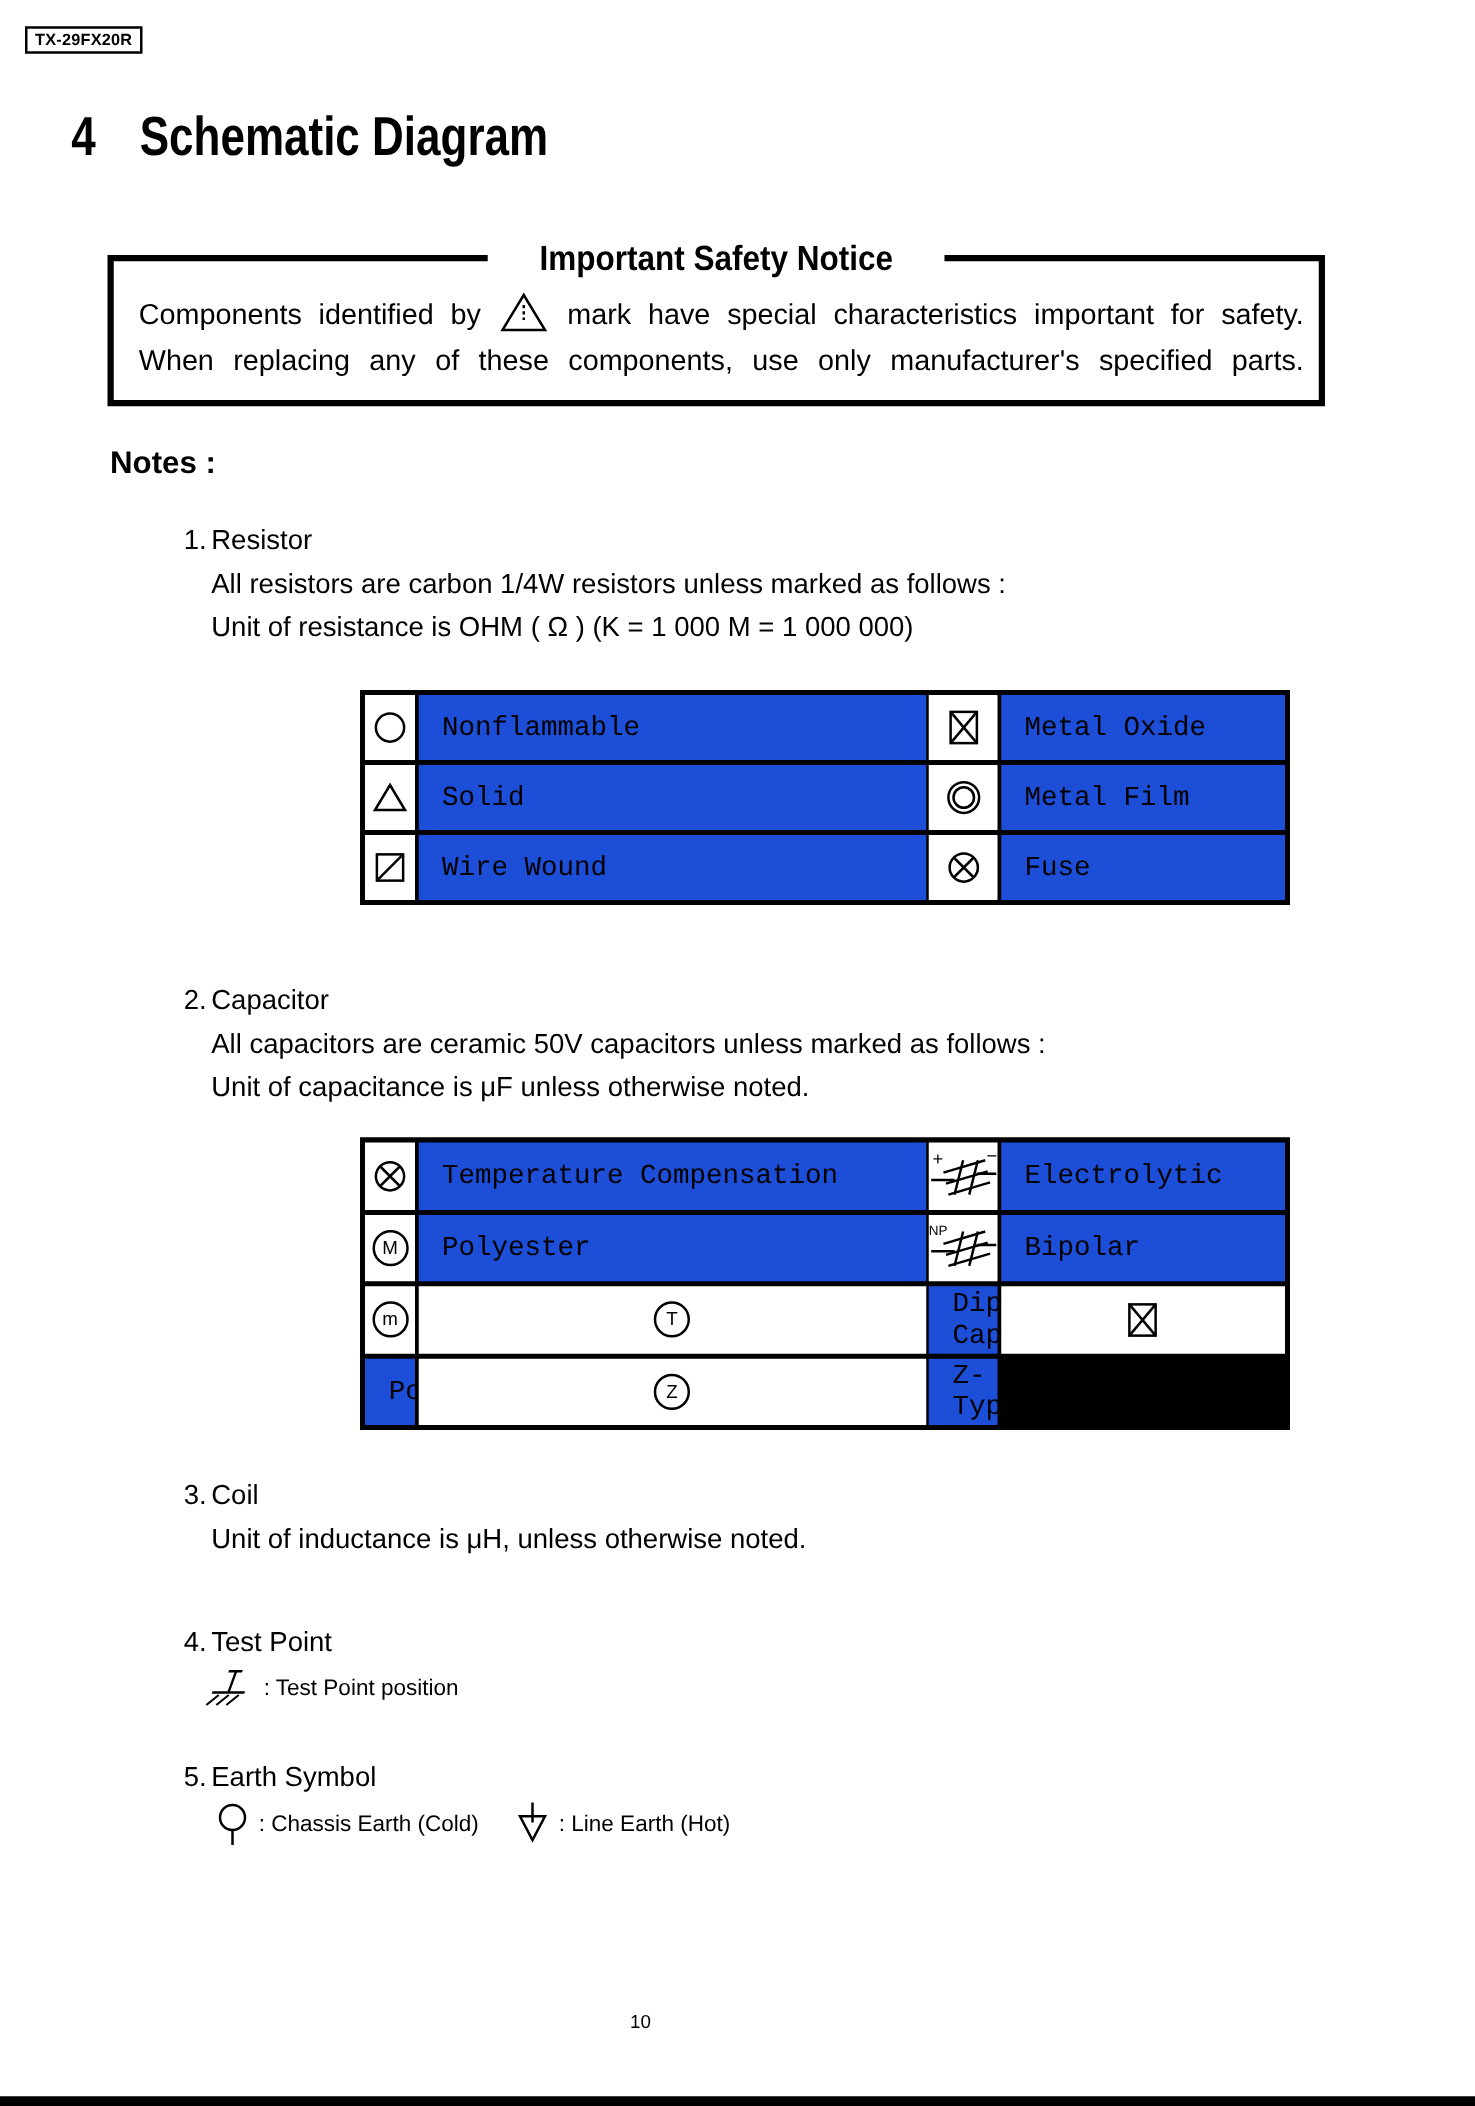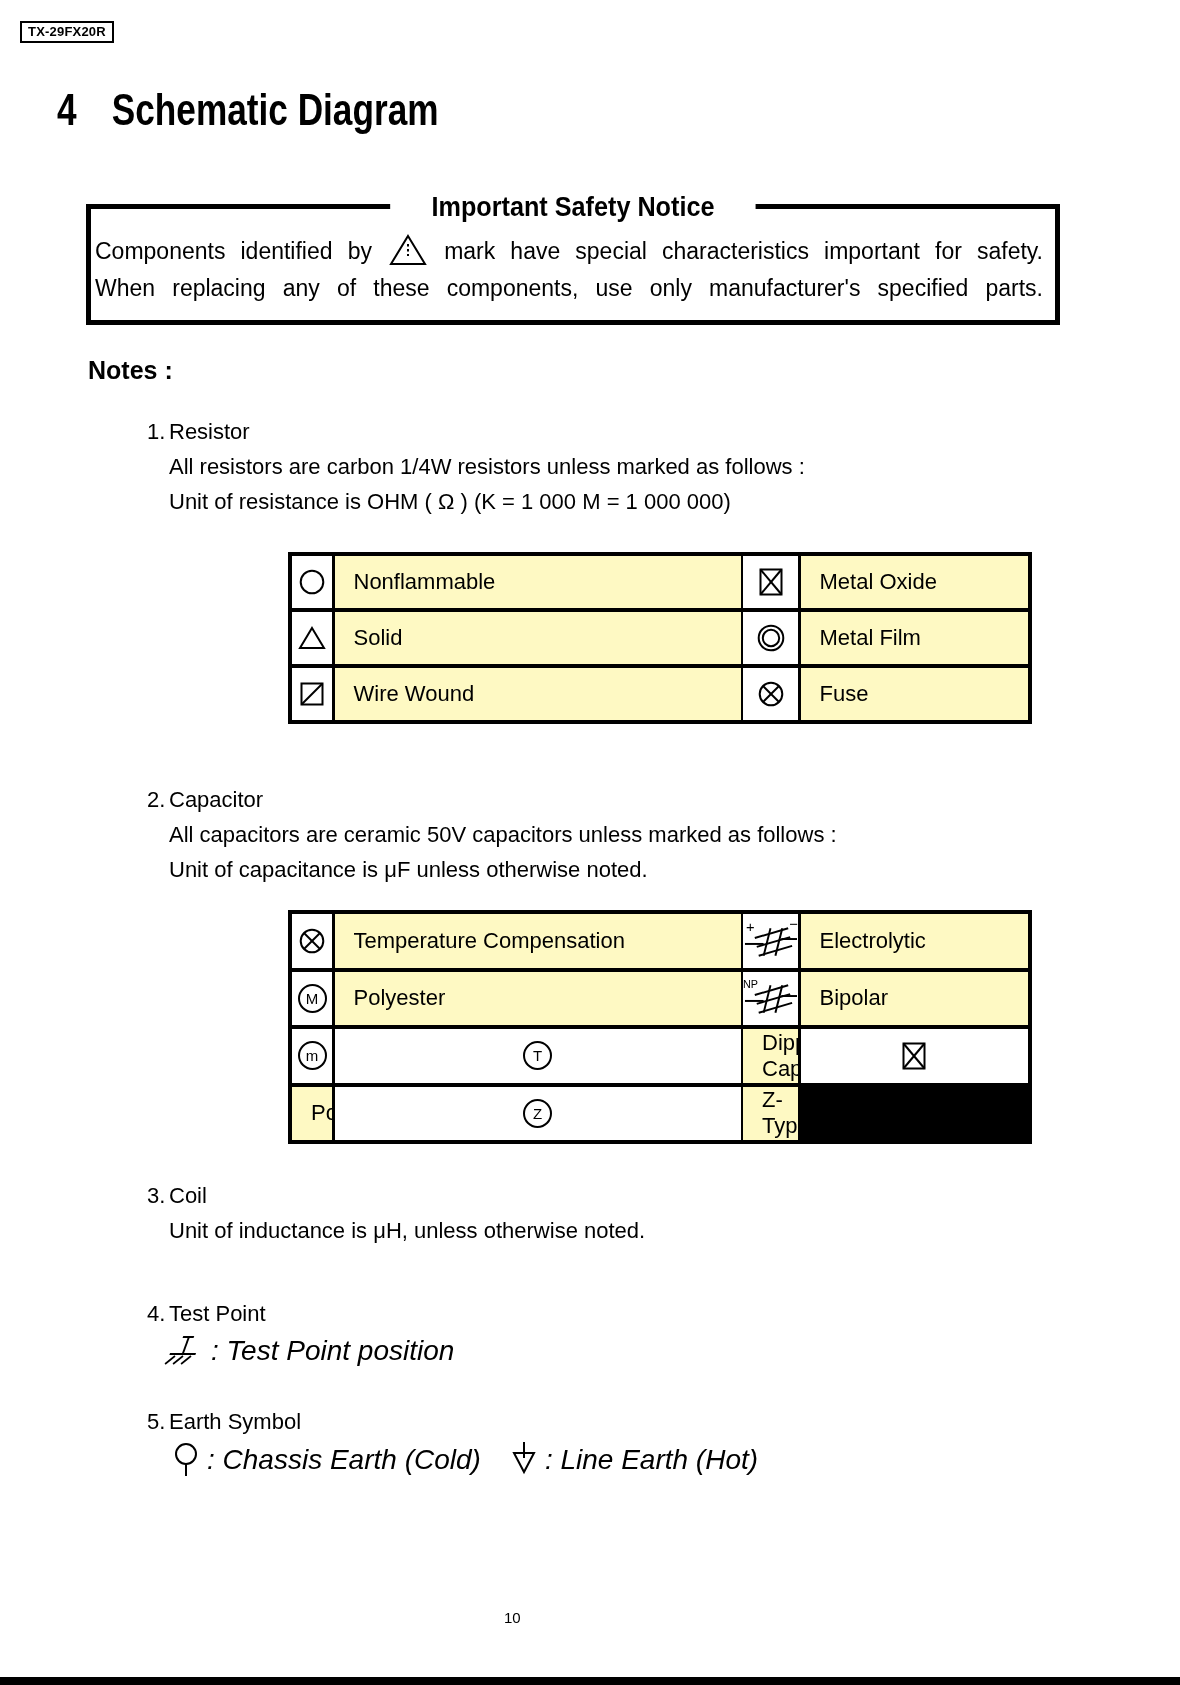--- a/index.html
+++ b/index.html
@@ -31,21 +31,21 @@
   .notice-box {
     position:absolute; left:86px; top:204px; width:974px; height:121px;
     border:5px solid #000; box-sizing:border-box;
   }
   .notice-title {
     position:absolute; top:-19px; left:50%;
     transform:translateX(-50%) scaleX(.9);
     background:#fff; padding:0 46px;
     font-size:28px; font-weight:bold; line-height:34px; white-space:nowrap;
   }
-  .notice-body { padding:24px 12px 0 4px; }
+  .notice-body { padding:24px 12px 0 20px; }
   .notice-line {
     font-size:23px; line-height:37px;
     text-align:justify; text-align-last:justify;
   }
   .warn-ico { display:inline-block; vertical-align:-8px; margin:0 2px; }
 
   .notes-heading { position:absolute; left:88px; top:356px; font-size:25px; font-weight:bold; }
 
   .note { position:absolute; left:147px; font-size:22px; }
   .note-title-row { line-height:35px; }
@@ -55,30 +55,30 @@
 
   .sym-table {
     position:absolute; left:288px; width:744px; box-sizing:border-box;
     background:#000; border:4px solid #000;
     display:grid; grid-template-columns:40px 406px 55px 1fr;
     gap:4px 2.5px;
   }
   #resistor-table  { top:552px; grid-auto-rows:52px; }
   #capacitor-table { top:910px; grid-auto-rows:53.5px; }
   .sym-cell   { background:#fff; display:flex; align-items:center; justify-content:center; }
-  .label-cell { background:#fef9c3; display:flex; align-items:center; padding-left:19px; font-size:22px; }
+  .label-cell { background:#1d4ed8; display:flex; align-items:center; padding-left:19px; font-size:22px;font-family:Liberation Mono, monospace; }
 
   .circle-letter {
     width:25px; height:25px; border:2px solid #000; border-radius:50%;
     display:flex; align-items:center; justify-content:center;
     font-size:15px; line-height:1;
   }
 
   .sym-row { display:flex; align-items:center; margin-left:14px; margin-top:2px; }
-  .sym-row .cap { font-size:28px; line-height:35px;font-style:italic; }
+  .sym-row .cap { font-size:18px; line-height:35px; }
   .gap-8  { width:8px; }
   .gap-30 { width:30px; }
 
   .page-num   { position:absolute; left:504px; top:1609px; font-size:15px; }
   .bottom-bar { position:absolute; left:0; top:1677px; width:1180px; height:8px; background:#000; }
 </style>
 </head>
 <body>
 
 <div class="page">

